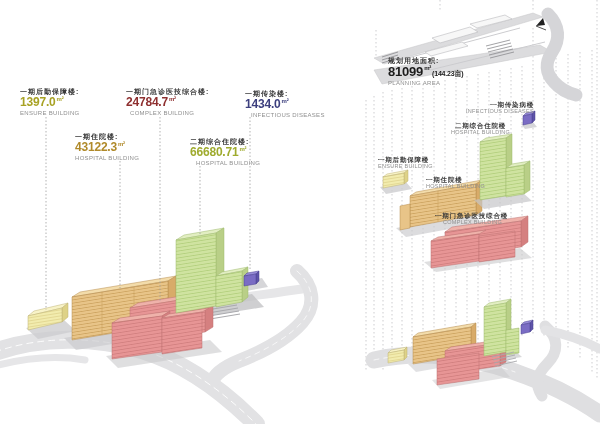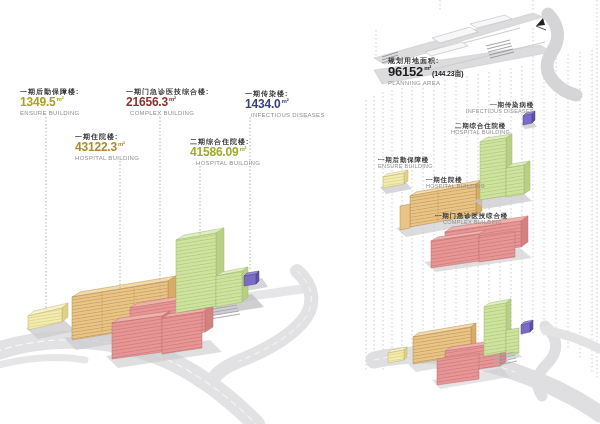--- a/index.html
+++ b/index.html
@@ -264,49 +264,49 @@
     <line x1="492" y1="357" x2="514" y2="352"></line>
         <line x1="493" y1="360" x2="515" y2="355"></line>
     <line x1="494" y1="363" x2="516" y2="358"></line>
         <line x1="495" y1="366" x2="517" y2="361"></line>
   </g>
 </svg>
 
 <div>
   <div class="lbl" style="left:20px;top:88px;">
     <div class="zh">一期后勤保障楼:</div>
-    <div class="val c-ensure"><span>1349.5</span><span class="unit">m²</span></div>
+    <div class="val c-ensure"><span>1397.0</span><span class="unit">m²</span></div>
     <div class="en">ENSURE BUILDING</div>
   </div>
   <div class="lbl" style="left:126px;top:88px;">
     <div class="zh">一期门急诊医技综合楼:</div>
-    <div class="val c-complex"><span>21656.3</span><span class="unit">m²</span></div>
+    <div class="val c-complex"><span>24784.7</span><span class="unit">m²</span></div>
     <div class="en" style="padding-left:4px;">COMPLEX BUILDING</div>
   </div>
   <div class="lbl" style="left:245px;top:90px;">
     <div class="zh">一期传染楼:</div>
     <div class="val c-infect"><span>1434.0</span><span class="unit">m²</span></div>
     <div class="en" style="padding-left:6px;">INFECTIOUS DISEASES</div>
   </div>
   <div class="lbl" style="left:75px;top:133px;">
     <div class="zh">一期住院楼:</div>
     <div class="val c-hosp1"><span>43122.3</span><span class="unit">m²</span></div>
     <div class="en">HOSPITAL BUILDING</div>
   </div>
   <div class="lbl" style="left:190px;top:138px;">
     <div class="zh">二期综合住院楼:</div>
-    <div class="val c-hosp2"><span>41586.09</span><span class="unit">m²</span></div>
+    <div class="val c-hosp2"><span>66680.71</span><span class="unit">m²</span></div>
     <div class="en" style="padding-left:6px;">HOSPITAL BUILDING</div>
   </div>
 </div>
 
 <div>
   <div class="lbl" style="left:388px;top:57px;">
     <div class="zh">规划用地面积:</div>
-    <div class="val plan-val c-plan"><span>96152</span><span class="unit">m²</span><span class="extra">(144.23亩)</span></div>
+    <div class="val plan-val c-plan"><span>81099</span><span class="unit">m²</span><span class="extra">(144.23亩)</span></div>
     <div class="en">PLANNING AREA</div>
   </div>
 
   <div class="lbl sm ra" style="left:462px;top:101px;width:72px;">
     <div class="zh">一期传染病楼</div>
     <div class="en">INFECTIOUS DISEASES</div>
   </div>
   <div class="lbl sm" style="left:451px;top:122px;">
     <div class="zh" style="padding-left:4px;">二期综合住院楼</div>
     <div class="en">HOSPITAL BUILDING</div>

